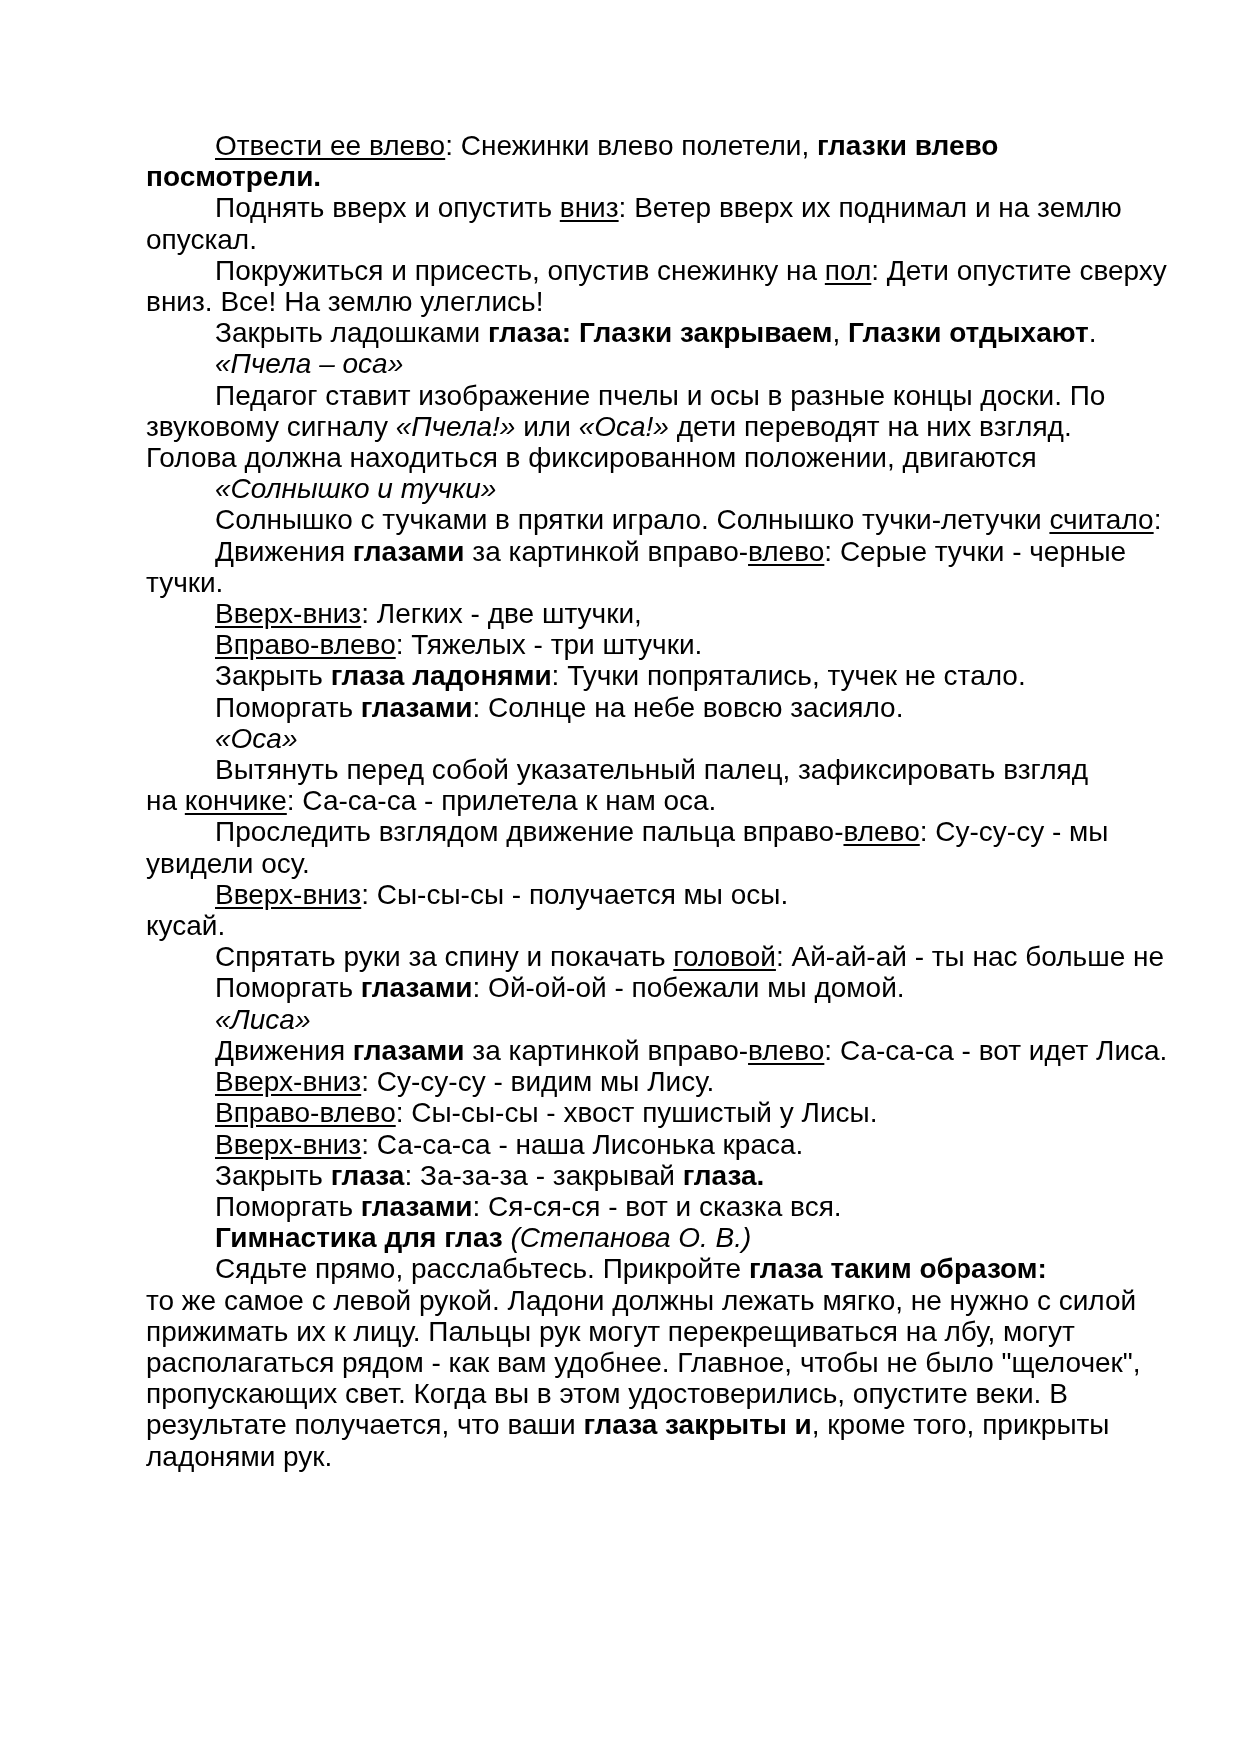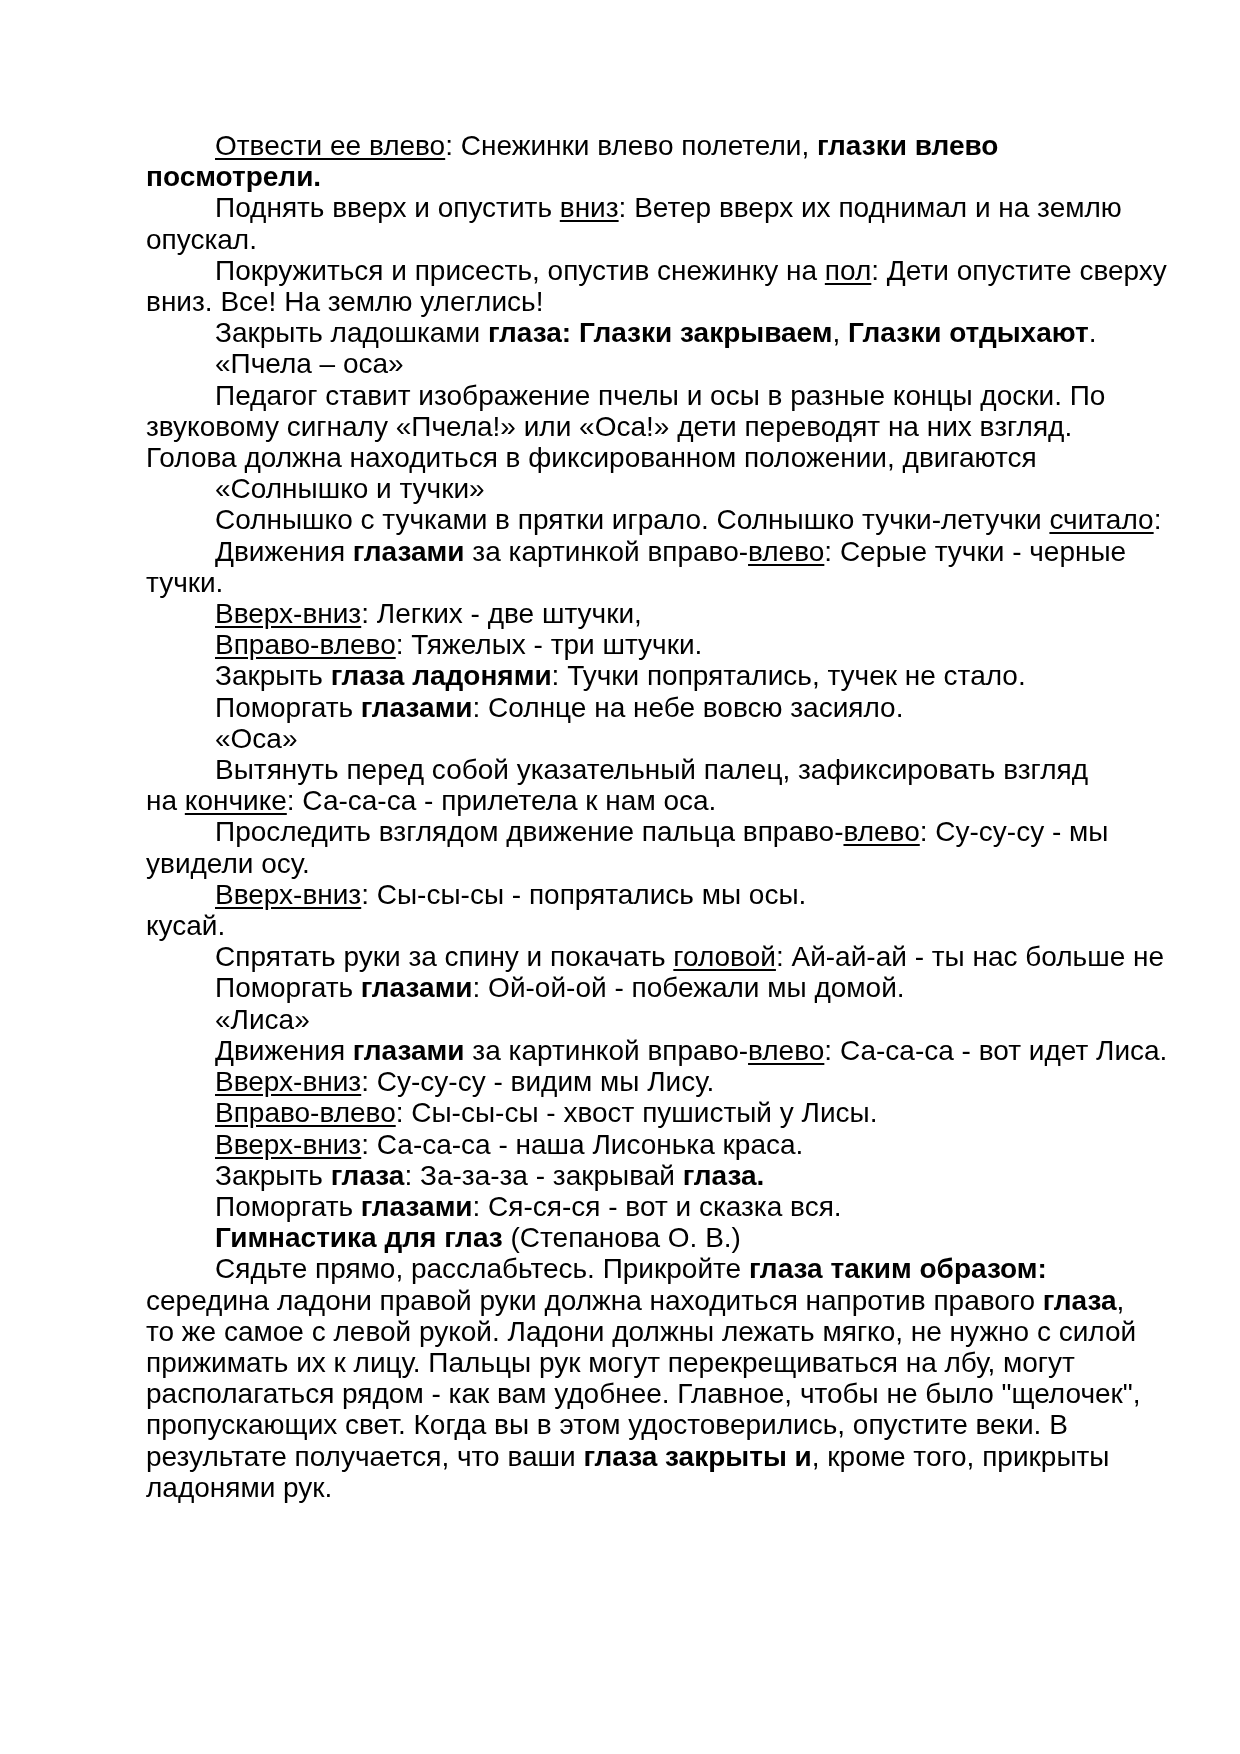--- a/index.html
+++ b/index.html
@@ -17,21 +17,21 @@
     position: absolute; left: 146px; top: 118px;
     width: 1040px;
     color: #000000;
     font-size: 28px;
     line-height: 31.2px;
     letter-spacing: 0;
   }
   .line { white-space: pre; }
   .ind  { padding-left: 69px; }
   .b { font-weight: bold; }
-  .i { }
+  .i { font-style: italic; }
   .u { text-decoration: underline; text-underline-offset: 3px; }
 </style>
 </head>
 <body>
 
 <div class="page">
   <div class="doc">
       <div class="line ind"><span class="u">Отвести ее влево</span><span>: Снежинки влево полетели, </span><span class="b">глазки влево</span></div>
       <div class="line"><span class="b">посмотрели.</span></div>
       <div class="line ind"><span>Поднять вверх и опустить </span><span class="u">вниз</span><span>: Ветер вверх их поднимал и на землю</span></div>
@@ -49,34 +49,33 @@
       <div class="line"><span>тучки.</span></div>
       <div class="line ind"><span class="u">Вверх-вниз</span><span>: Легких - две штучки,</span></div>
       <div class="line ind"><span class="u">Вправо-влево</span><span>: Тяжелых - три штучки.</span></div>
       <div class="line ind"><span>Закрыть </span><span class="b">глаза ладонями</span><span>: Тучки попрятались, тучек не стало.</span></div>
       <div class="line ind"><span>Поморгать </span><span class="b">глазами</span><span>: Солнце на небе вовсю засияло.</span></div>
       <div class="line ind"><span class="i">«Оса»</span></div>
       <div class="line ind"><span>Вытянуть перед собой указательный палец, зафиксировать взгляд</span></div>
       <div class="line"><span>на </span><span class="u">кончике</span><span>: Са-са-са - прилетела к нам оса.</span></div>
       <div class="line ind"><span>Проследить взглядом движение пальца вправо-</span><span class="u">влево</span><span>: Су-су-су - мы</span></div>
       <div class="line"><span>увидели осу.</span></div>
-      <div class="line ind"><span class="u">Вверх-вниз</span><span>: Сы-сы-сы - попрятались мы осы.</span></div>
+      <div class="line ind"><span class="u">Вверх-вниз</span><span>: Сы-сы-сы - получается мы осы.</span></div>
       <div class="line"><span>кусай.</span></div>
       <div class="line ind"><span>Спрятать руки за спину и покачать </span><span class="u">головой</span><span>: Ай-ай-ай - ты нас больше не</span></div>
       <div class="line ind"><span>Поморгать </span><span class="b">глазами</span><span>: Ой-ой-ой - побежали мы домой.</span></div>
       <div class="line ind"><span class="i">«Лиса»</span></div>
       <div class="line ind"><span>Движения </span><span class="b">глазами</span><span> за картинкой вправо-</span><span class="u">влево</span><span>: Са-са-са - вот идет Лиса.</span></div>
       <div class="line ind"><span class="u">Вверх-вниз</span><span>: Су-су-су - видим мы Лису.</span></div>
       <div class="line ind"><span class="u">Вправо-влево</span><span>: Сы-сы-сы - хвост пушистый у Лисы.</span></div>
       <div class="line ind"><span class="u">Вверх-вниз</span><span>: Са-са-са - наша Лисонька краса.</span></div>
       <div class="line ind"><span>Закрыть </span><span class="b">глаза</span><span>: За-за-за - закрывай </span><span class="b">глаза.</span></div>
       <div class="line ind"><span>Поморгать </span><span class="b">глазами</span><span>: Ся-ся-ся - вот и сказка вся.</span></div>
       <div class="line ind"><span class="b">Гимнастика для глаз</span><span> </span><span class="i">(Степанова О. В.)</span></div>
       <div class="line ind"><span>Сядьте прямо, расслабьтесь. Прикройте </span><span class="b">глаза таким образом:</span></div>
-      <div class="line"><span>середина ладони правой руки должна находиться напротив правого </span><span class="b">глаза</span><span>,</span></div>
       <div class="line"><span>то же самое с левой рукой. Ладони должны лежать мягко, не нужно с силой</span></div>
       <div class="line"><span>прижимать их к лицу. Пальцы рук могут перекрещиваться на лбу, могут</span></div>
       <div class="line"><span>располагаться рядом - как вам удобнее. Главное, чтобы не было "щелочек",</span></div>
       <div class="line"><span>пропускающих свет. Когда вы в этом удостоверились, опустите веки. В</span></div>
       <div class="line"><span>результате получается, что ваши </span><span class="b">глаза закрыты и</span><span>, кроме того, прикрыты</span></div>
       <div class="line"><span>ладонями рук.</span></div>
     </div>
 </div>
 
 </body></html>

